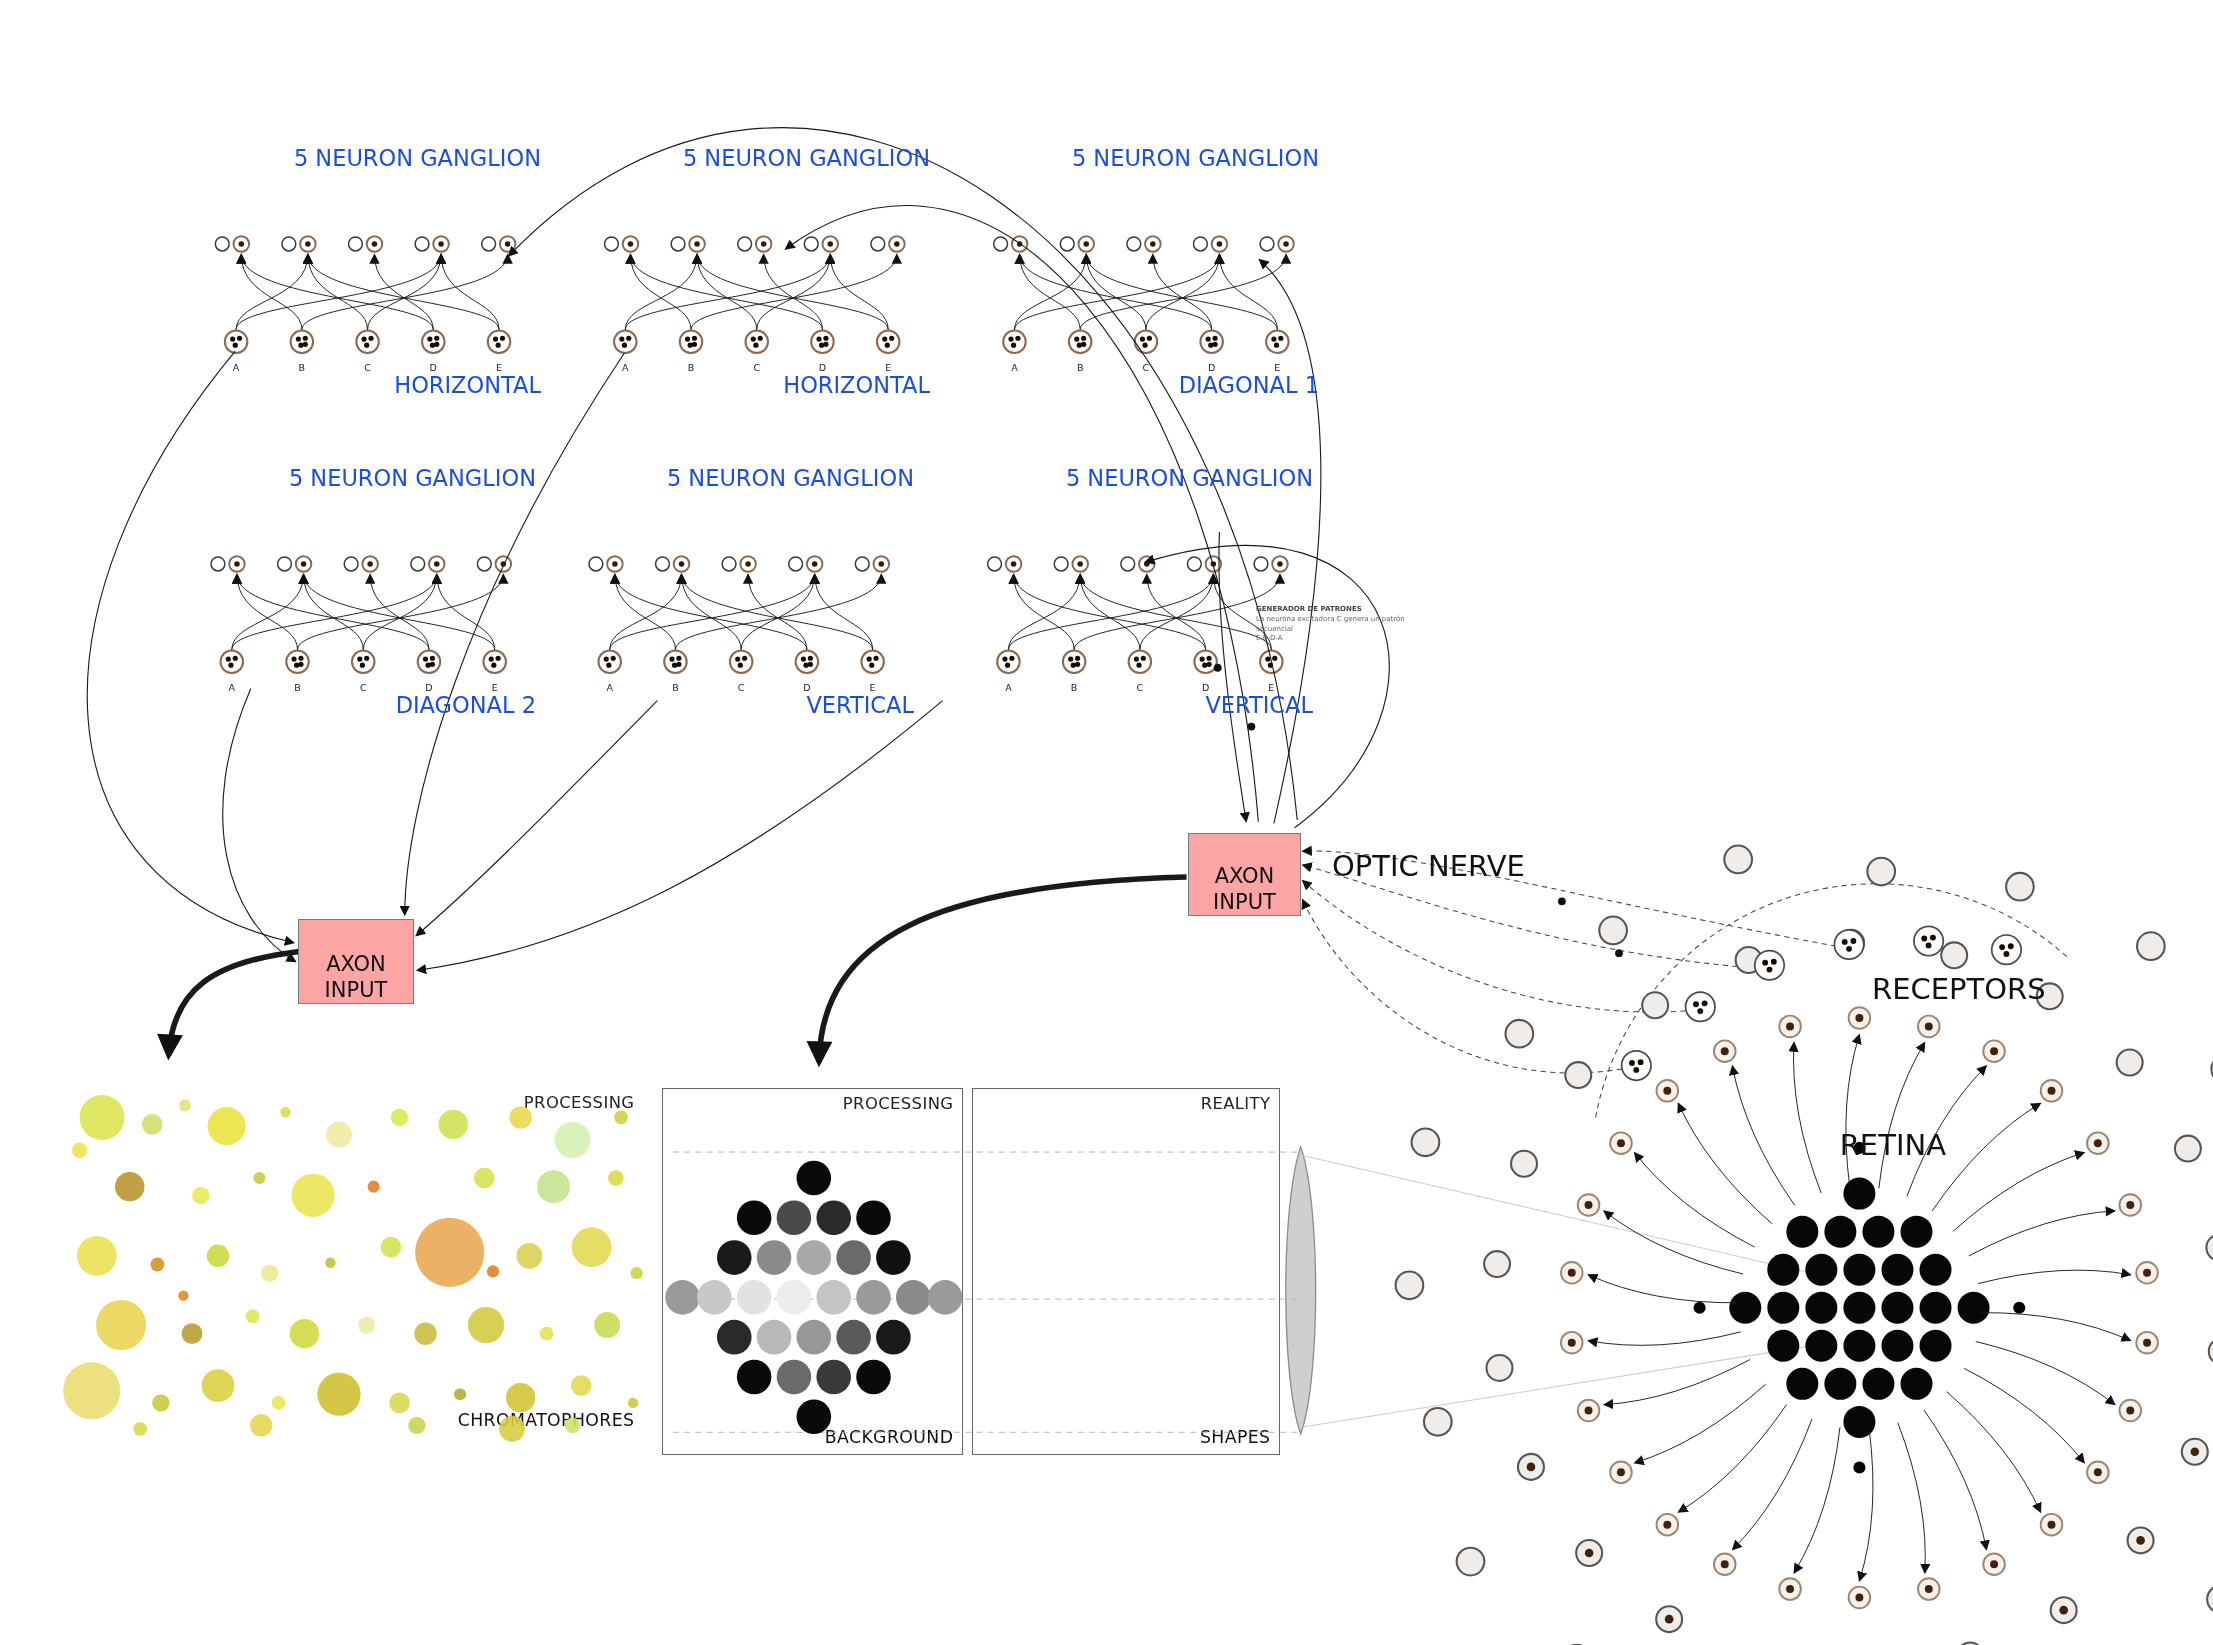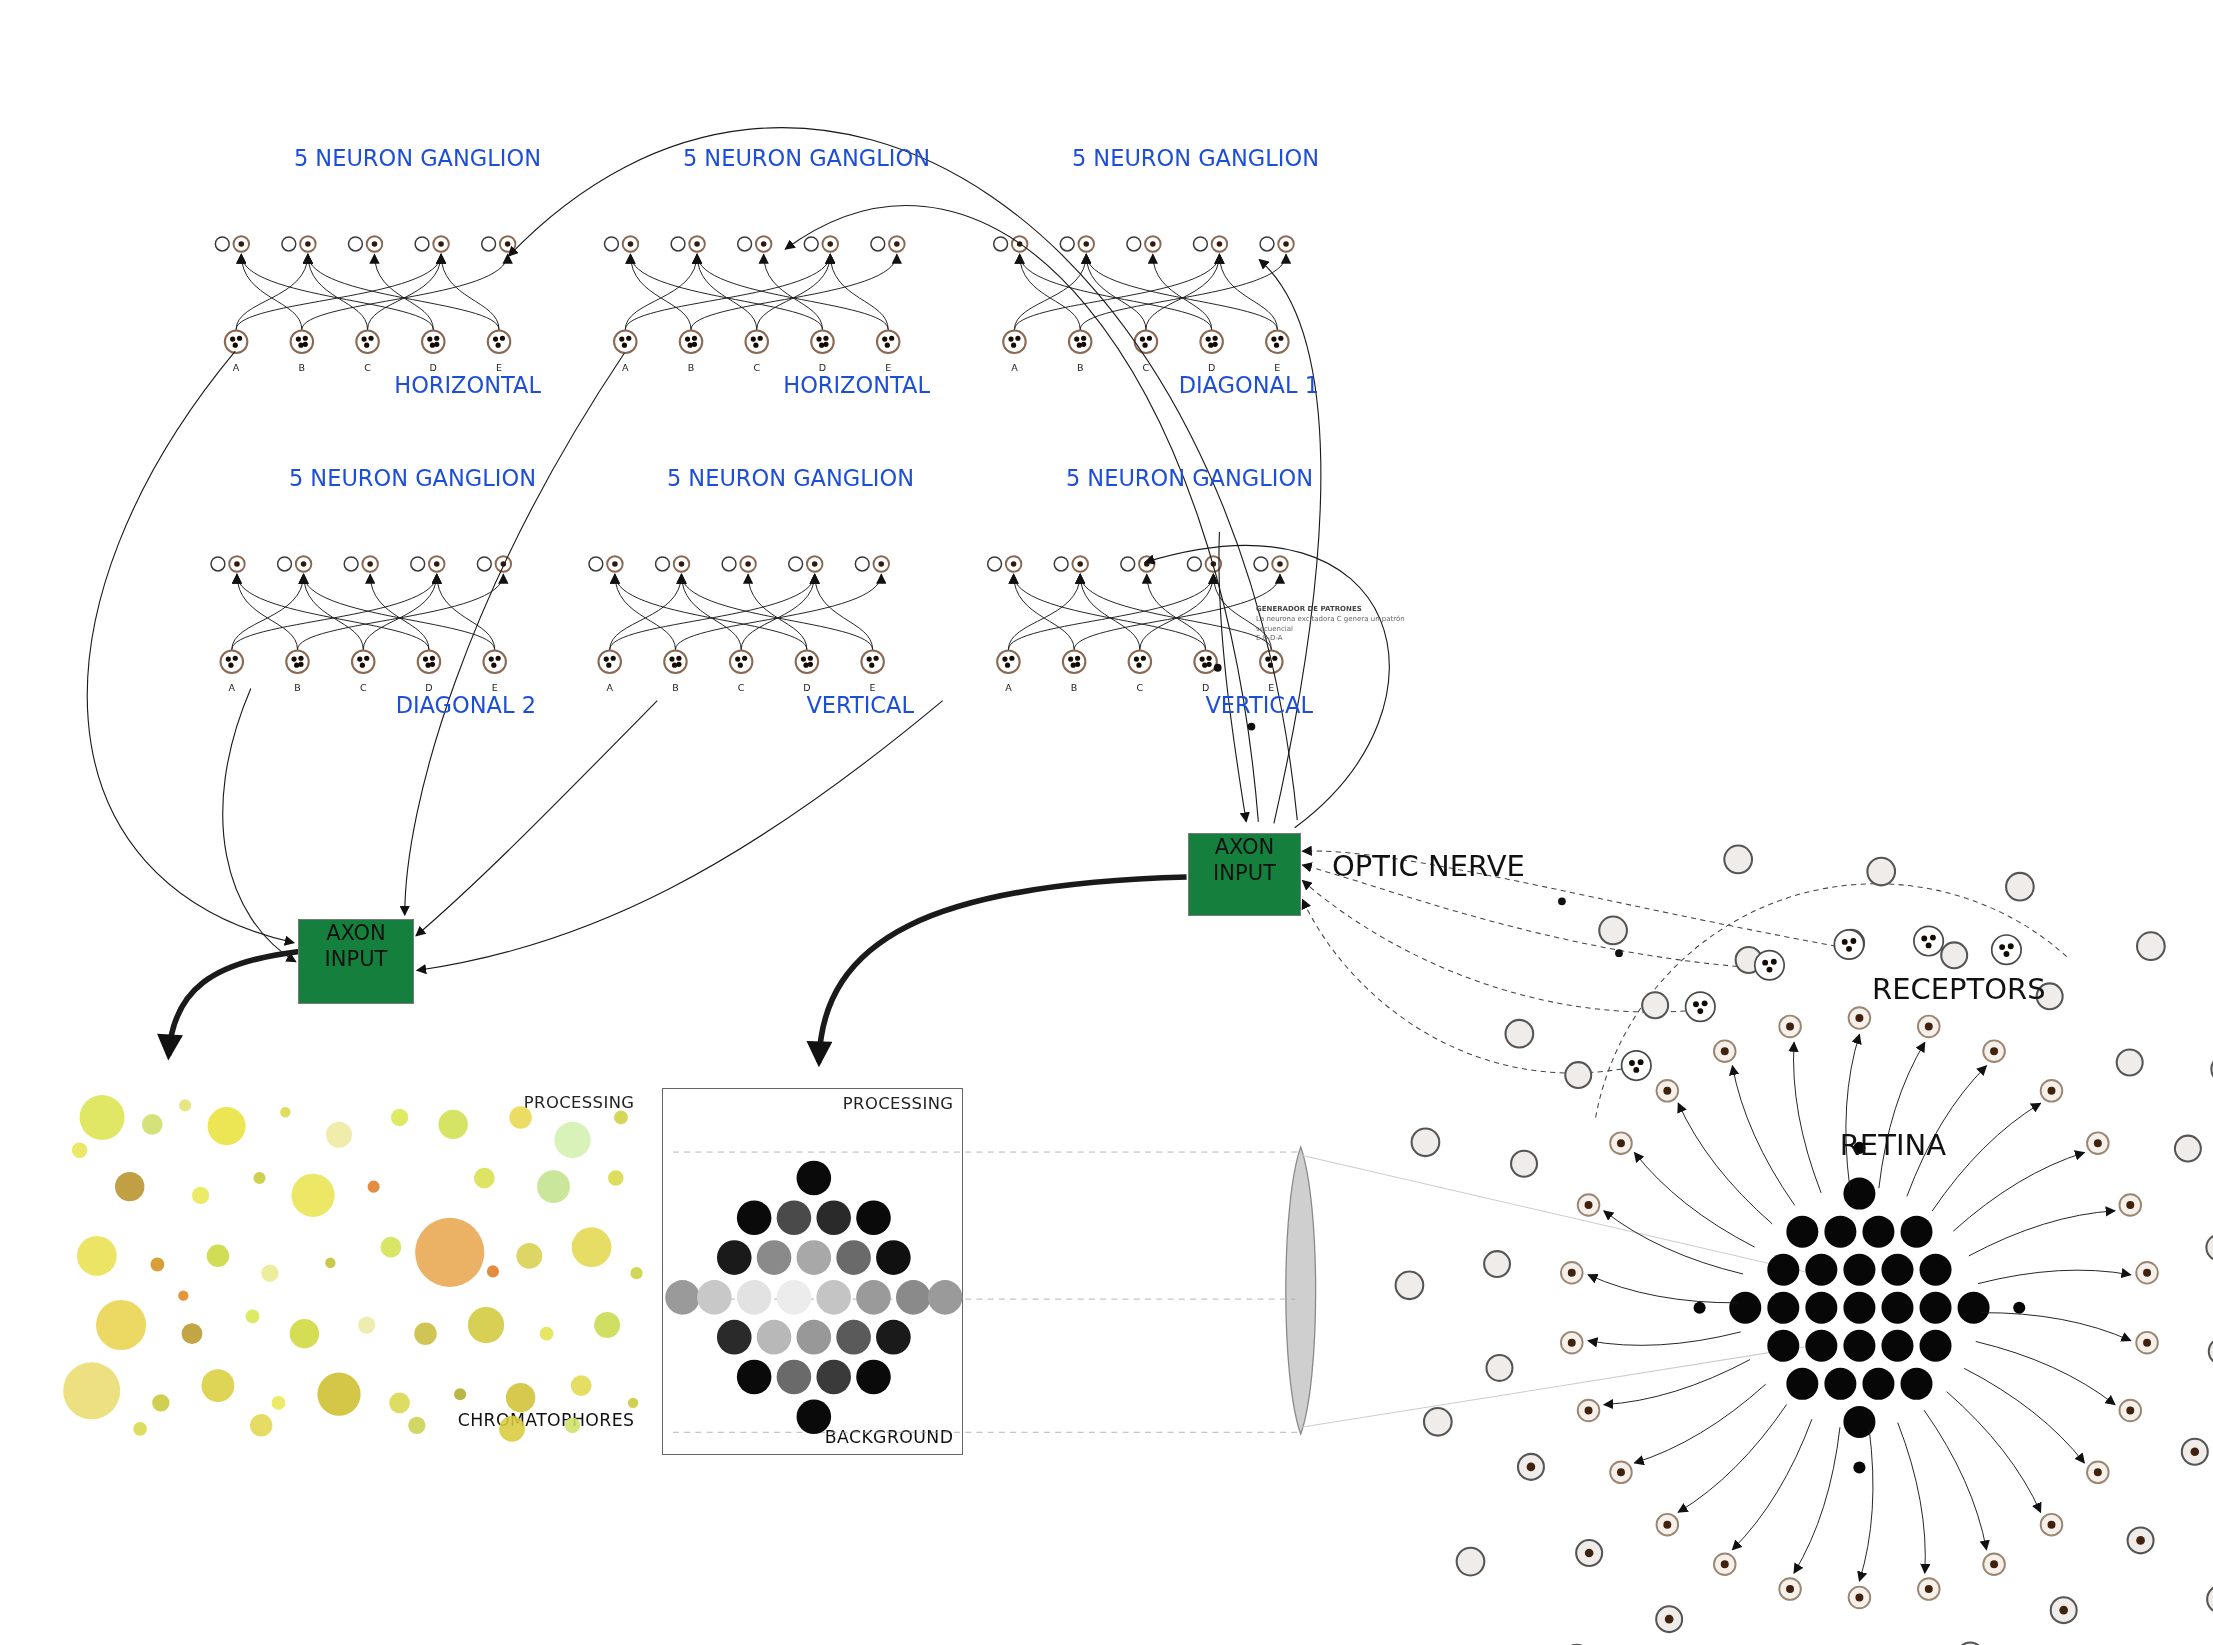--- a/index.html
+++ b/index.html
@@ -5,22 +5,22 @@
   html,body{margin:0;padding:0;background:#fff;}
   .stage{position:relative;width:2214px;height:1646px;overflow:hidden;background:#fff;
          font-family:"DejaVu Sans",sans-serif;color:#111;}
   svg#diagram{position:absolute;left:0;top:0;z-index:2;font-family:"DejaVu Sans",sans-serif;}
   .panel{position:absolute;z-index:1;}
   .panel.bordered{border:1.3px solid #666;background:#fff;}
   .corner{position:absolute;top:5.2px;right:8.6px;font-size:16.4px;color:#222;letter-spacing:0.4px;}
   .caption{position:absolute;bottom:7px;right:8.6px;font-size:17.3px;color:#111;letter-spacing:0.4px;}
   .lbl{position:absolute;z-index:3;font-size:29px;color:#111;white-space:nowrap;}
   .glabel{position:absolute;z-index:3;width:346px;text-align:right;font-size:22.5px;color:#1d4ed8;white-space:nowrap;}
-  .axon-box{position:absolute;z-index:3;background:#15803d;border:0.9px solid #7a7a7a;
-            display:flex;align-items:flex-start;justify-content:center;text-align:center;
+  .axon-box{position:absolute;z-index:3;background:#fca5a5;border:0.9px solid #7a7a7a;
+            display:flex;align-items:flex-end;justify-content:center;text-align:center;
             font-size:21px;line-height:1.25;color:#111;}
   .axon-box span{display:block;width:78px;}
   .fineprint{position:absolute;z-index:3;font-size:7px;color:#666;line-height:1.4;width:182px;}
   .fineprint .fp1{color:#444;font-weight:bold;}
   
   .wire{fill:none;stroke:#1a1a1a;stroke-width:1.3px;}
   .thin{stroke-width:1.1px;}
   .thick{stroke-width:6.5px;}
   .dash{fill:none;stroke:#444;stroke-width:1.2px;stroke-dasharray:6 5;}
   .ray{fill:none;stroke:#aaa;stroke-width:1px;stroke-dasharray:7 6;}
@@ -34,20 +34,24 @@
 
 <div class="stage">
 
   <div class="panel" style="left:67px;top:1088px;width:576px;height:349px;">
     <div class="corner">PROCESSING</div>
     <div class="caption">CHROMATOPHORES</div>
   </div>
   <div class="panel bordered" style="left:662px;top:1088px;width:299px;height:365px;">
     <div class="corner">PROCESSING</div>
     <div class="caption">BACKGROUND</div>
+  </div>
+  <div class="panel bordered" style="left:972px;top:1088px;width:306px;height:365px;">
+    <div class="corner">REALITY</div>
+    <div class="caption">SHAPES</div>
   </div>
 
   <svg id="diagram" width="2214" height="1646" viewBox="0 0 2560 1903">
     <defs>
       <marker id="arr" viewBox="0 0 10 10" refX="9" refY="5" markerUnits="userSpaceOnUse" markerWidth="12" markerHeight="12" orient="auto-start-reverse">
         <path d="M0 0 L10 5 L0 10 z" fill="#111"></path>
       </marker>
       <marker id="arrBig" viewBox="0 0 10 10" refX="8" refY="5" markerUnits="userSpaceOnUse" markerWidth="34" markerHeight="30" orient="auto-start-reverse">
         <path d="M0 0 L10 5 L0 10 z" fill="#111"></path>
       </marker>

